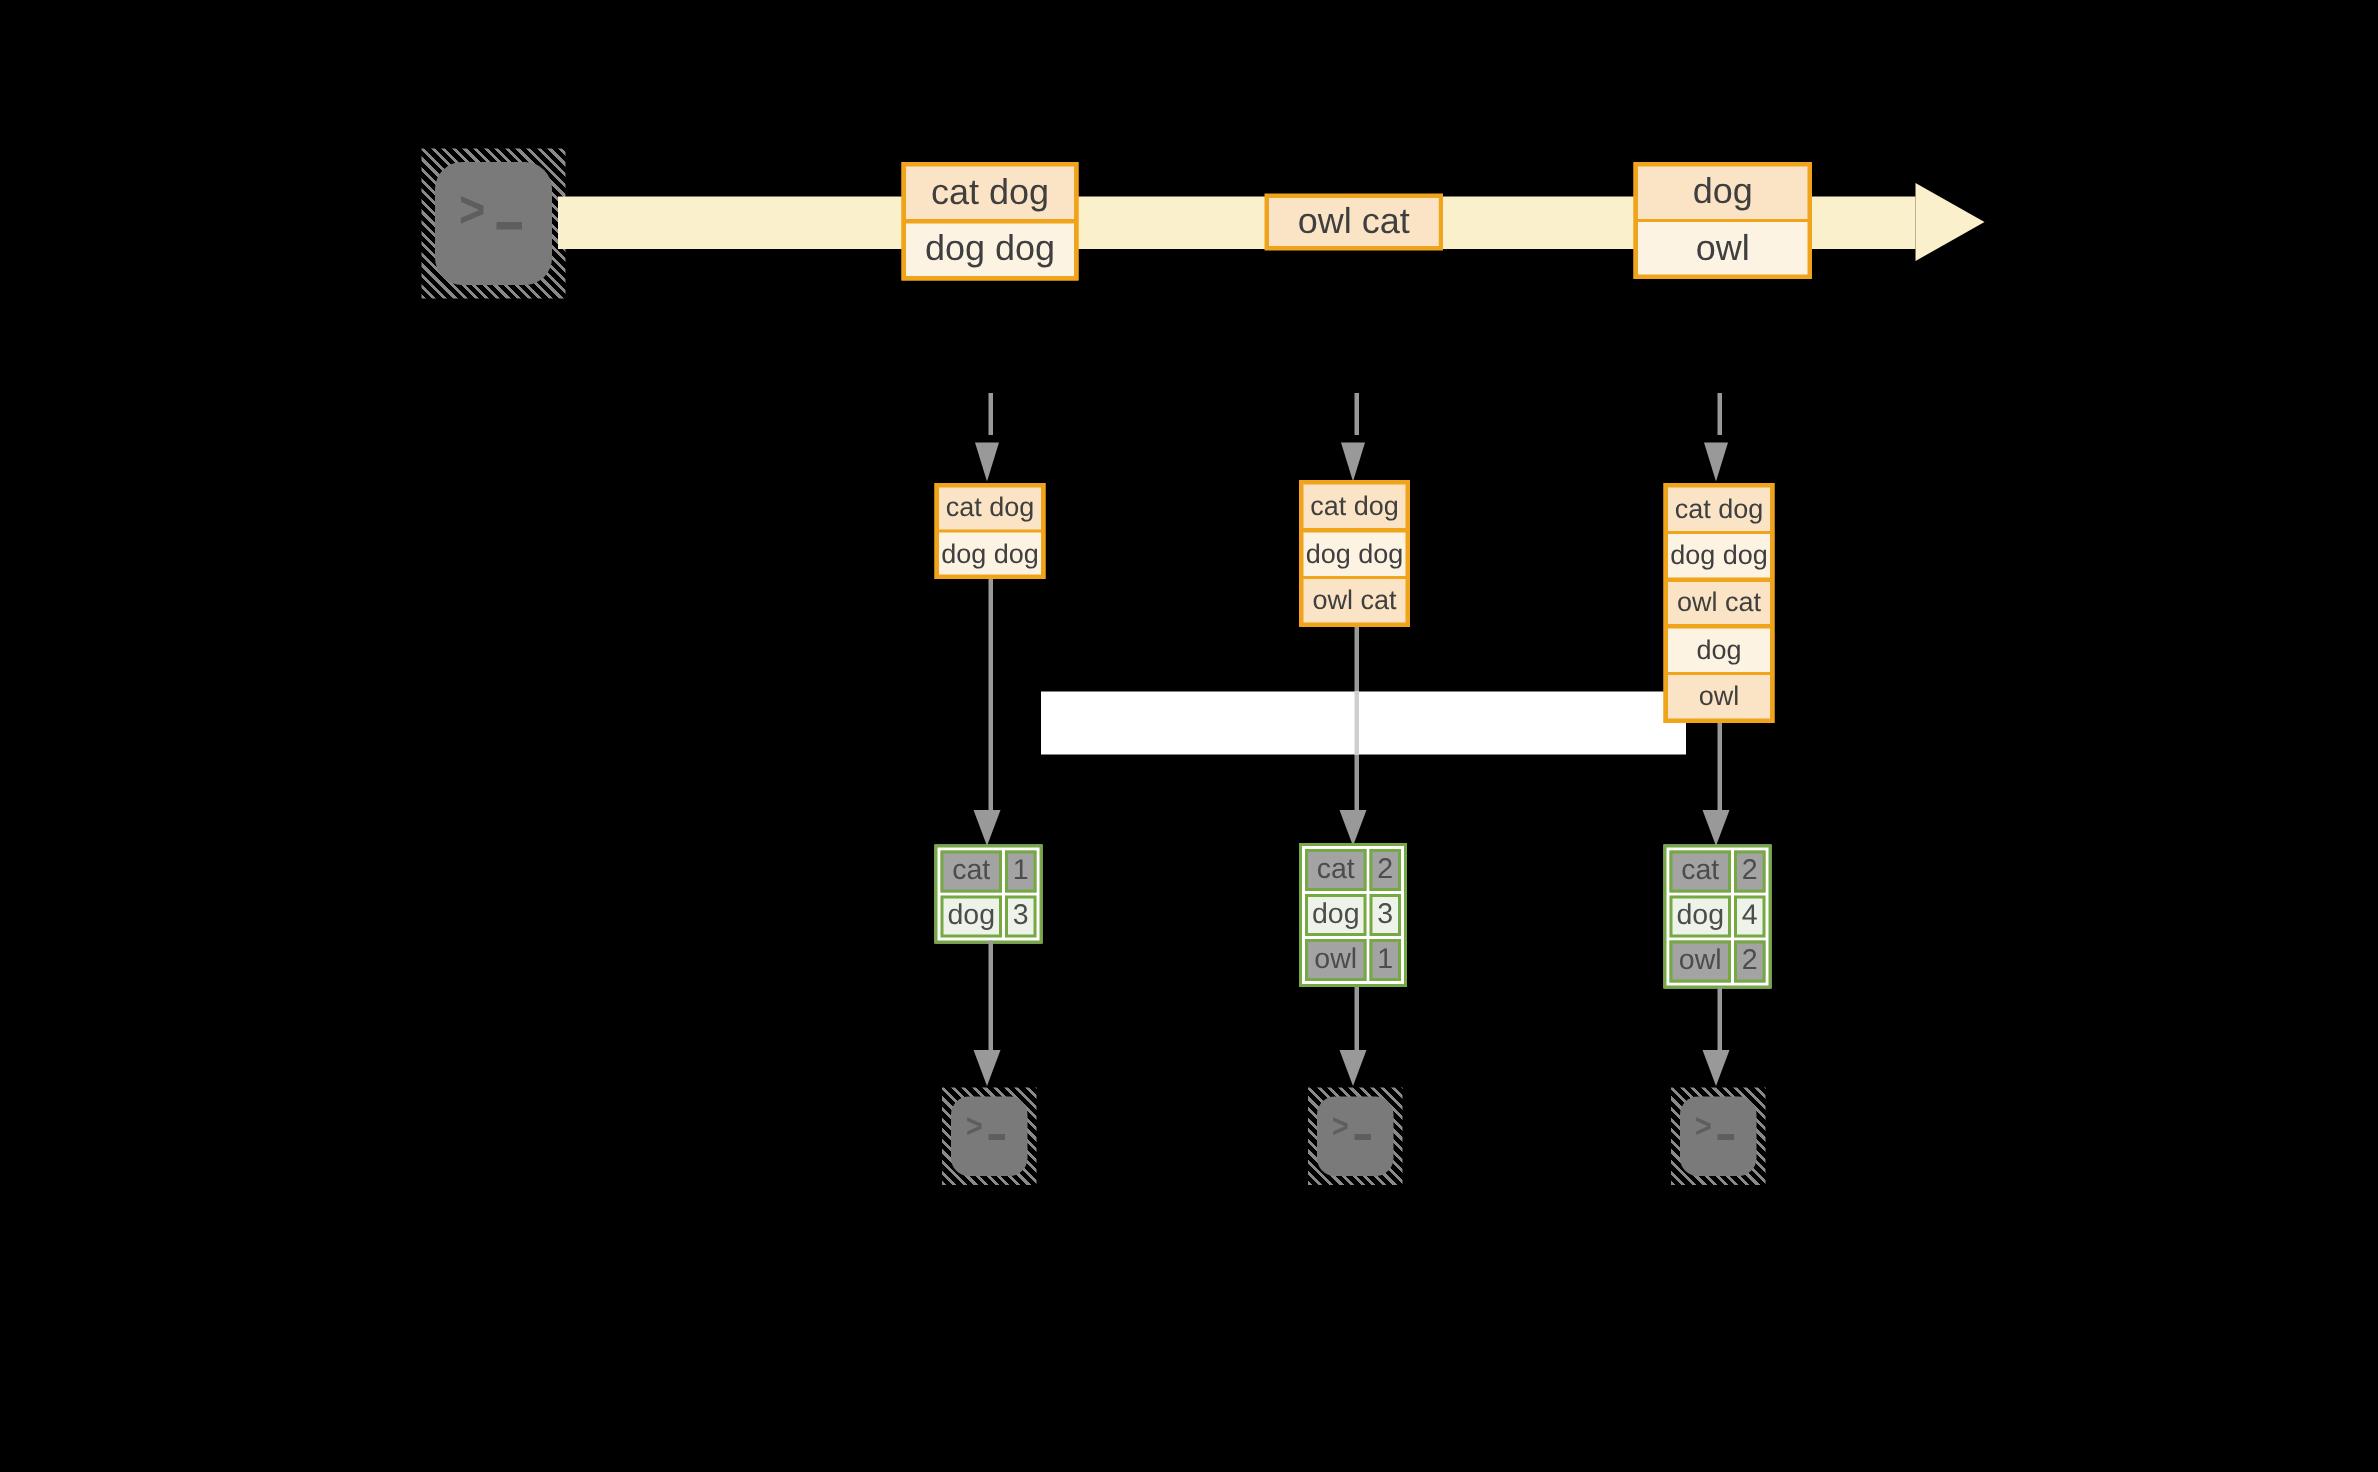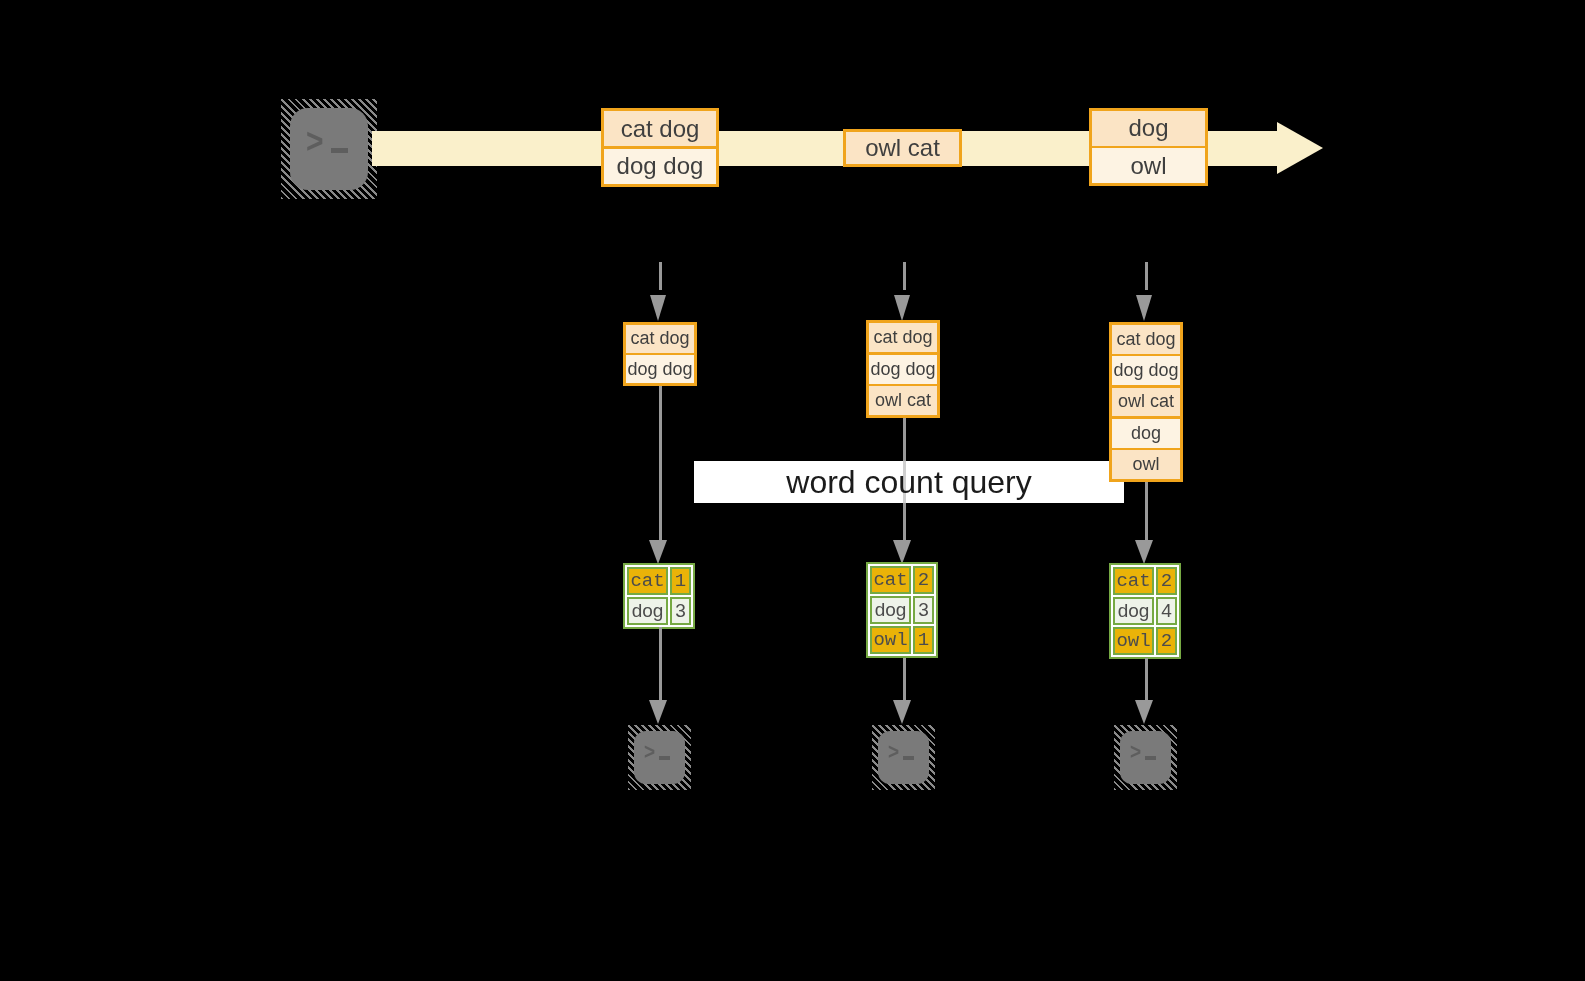--- a/index.html
+++ b/index.html
@@ -54,21 +54,21 @@
   .qlabel{position:absolute;left:694px;top:461px;width:430px;height:42px;background:#fff;}
   .qlabel-line{position:absolute;left:902.5px;top:461px;width:3px;height:42px;background:#cfcfcf;}
   .qlabel-text{position:absolute;left:694px;top:461px;width:430px;height:42px;display:flex;
                align-items:center;justify-content:center;color:#1b1b1b;font-size:32px;}
 
   
   .rtable{position:absolute;width:64px;border:2.5px solid #76a943;background:#fff;padding:2px;
           display:grid;grid-template-columns:41px 21px;grid-gap:2px;}
   .rtable .cell{border:2px solid #76a943;display:flex;align-items:center;justify-content:center;
                 color:#4c4c4c;font-size:19px;height:24px;}
-  .rtable .odd{background:#eab308;font-family:Liberation Mono, monospace;}
+  .rtable .odd{background:#a3a3a3;}
   .rtable .even{background:#eef3e9;}
   #rtable1{left:623px;top:563px;}
   #rtable2{left:866px;top:562px;}
   #rtable3{left:1109px;top:563px;}
 </style>
 </head>
 <body>
 
 <div id="canvas">
 
@@ -100,21 +100,20 @@
   <div class="head-down dash-head" style="left:894px;top:295px;"></div>
   <div class="vline" style="left:1144.5px;top:262px;height:28px;"></div>
   <div class="head-down dash-head" style="left:1136px;top:295px;"></div>
 
   <div class="vline" style="left:658.5px;top:386px;height:154px;"></div>
   <div class="vline" style="left:902.5px;top:418px;height:122px;"></div>
   <div class="vline" style="left:1144.5px;top:482px;height:58px;"></div>
 
   <div class="qlabel"></div>
   <div class="qlabel-line"></div>
-  <div class="qlabel-text">word count query</div>
 
   <div class="head-down" style="left:649px;top:540px;"></div>
   <div class="head-down" style="left:893px;top:540px;"></div>
   <div class="head-down" style="left:1135px;top:540px;"></div>
 
   <div id="stack1" class="stack">
     <div class="cell odd">cat dog</div>
     <div class="cell even">dog dog</div>
   </div>
   <div id="stack2" class="stack">

